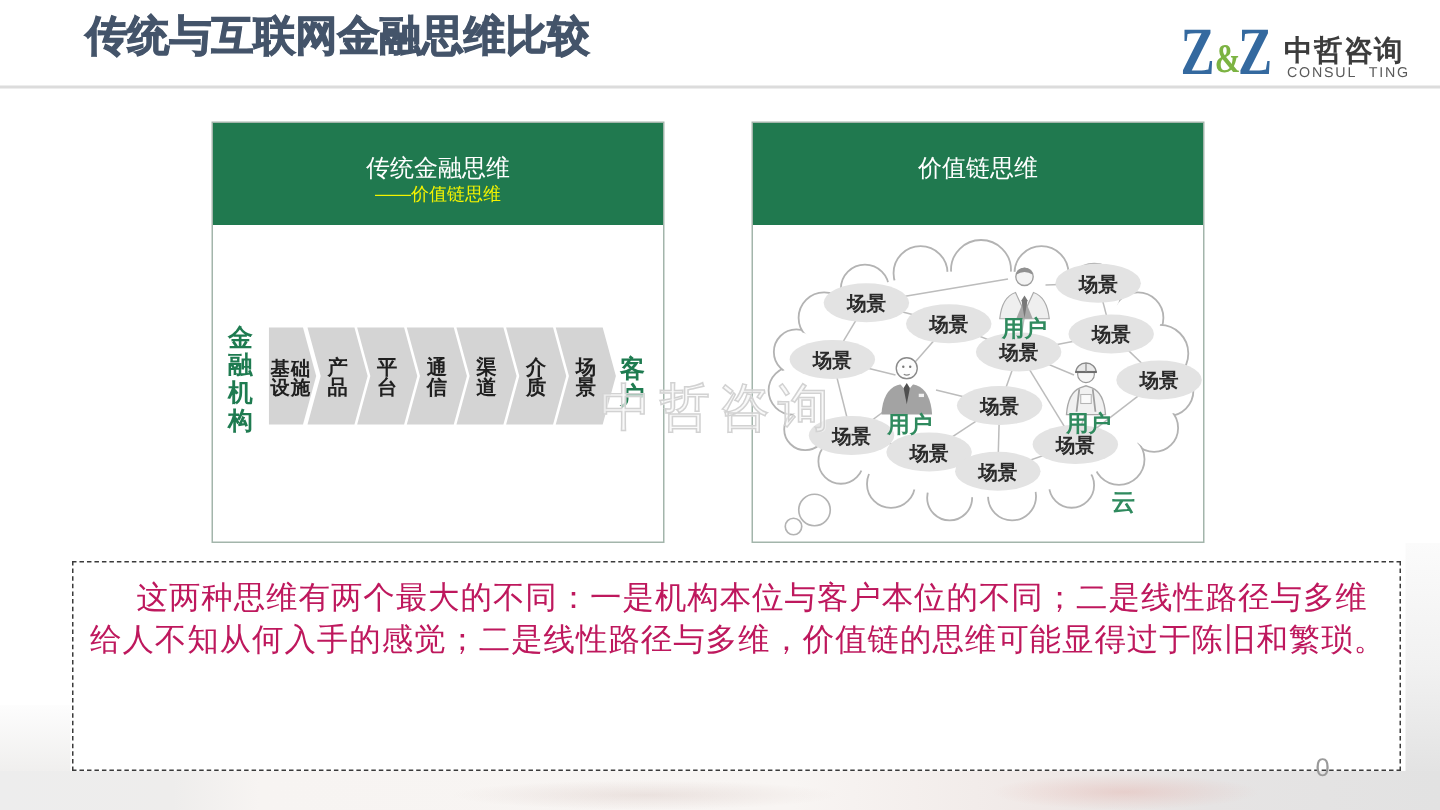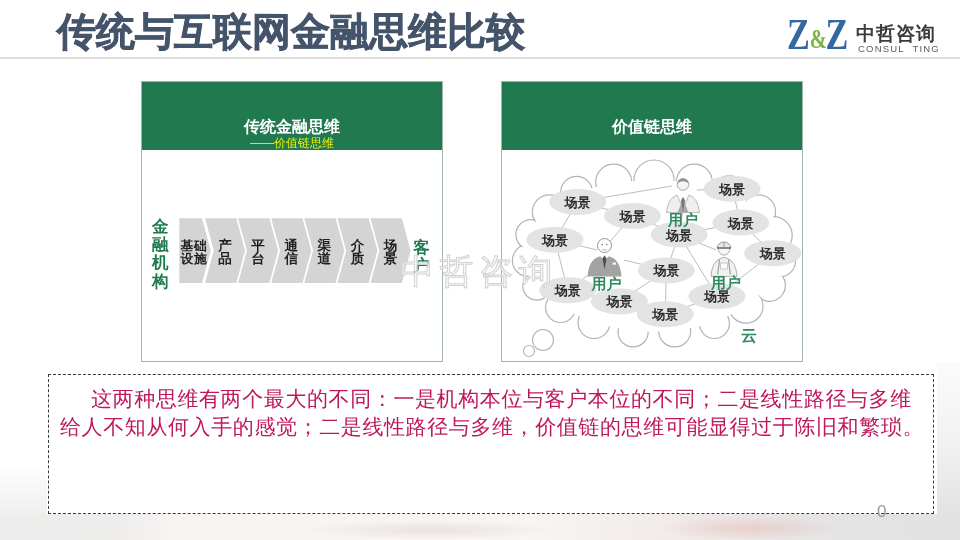--- a/index.html
+++ b/index.html
@@ -1,29 +1,29 @@
 <!DOCTYPE html>
 <html><head><meta charset="utf-8">
 <style>
 html,body{margin:0;padding:0;background:#fff}
 #slide{position:relative;width:960px;height:540px;background:#ffffff;overflow:hidden;
   font-family:"Liberation Sans",sans-serif}
-.title{position:absolute;left:57px;top:5px;font-size:39px;font-weight:900;color:#44546a;-webkit-text-stroke:0.7px #44546a;
+.title{position:absolute;left:57px;top:5px;font-size:28px;font-weight:900;color:#44546a;-webkit-text-stroke:0.7px #44546a;
   letter-spacing:0px;white-space:nowrap}
 .hr{position:absolute;left:0;top:57px;width:960px;height:2px;background:#dcdcdc}
 .logo-z{position:absolute;left:787px;top:12px;width:80px;height:42px;color:#34699f;
   font-family:"Liberation Serif",serif;font-weight:bold;font-size:45px;line-height:45px;
   transform:scaleX(0.76);transform-origin:0 0}
 .logo-amp{color:#7cb342;font-size:27px;font-weight:bold;vertical-align:1px;letter-spacing:-2px}
 .logo-cn{position:absolute;left:856px;top:21px;font-size:19px;font-weight:bold;color:#3c3c3c;
   letter-spacing:1px;white-space:nowrap}
 .logo-en{position:absolute;left:858px;top:43px;font-size:9.5px;color:#5a5a5a;letter-spacing:1.2px;white-space:nowrap}
 .panel{position:absolute;top:81px;width:300px;height:279px;border:1px solid #a3b5ab;background:#fff}
 .phead{position:absolute;left:0;top:0;width:100%;height:68px;background:#20794f;text-align:center}
-.phead .l1{margin-top:36px;font-size:16px;font-weight:bold;color:#ffffff;line-height:17px}
+.phead .l1{margin-top:22px;font-size:16px;font-weight:normal;color:#ffffff;line-height:17px}
 .phead .l2{font-size:12px;font-weight:normal;color:#f3f300;line-height:16px}
 .wm{position:absolute;left:400px;top:249px;font-size:34px;font-weight:normal;letter-spacing:5.5px;
   color:rgba(244,244,244,0.5);-webkit-text-stroke:1px #d2d2d2;z-index:30;white-space:nowrap;
   text-shadow:1px 1px 0 rgba(255,255,255,0.5)}
 .tbox{position:absolute;left:48px;top:374px;width:884px;height:138px;border:1.3px dashed #3a3a3a;
   background:#fff;z-index:5}
 .tbox .txt{position:absolute;left:11px;top:10px;width:880px;font-size:21px;line-height:28px;color:#be185d;
   letter-spacing:0.6px;white-space:nowrap}
 .pgnum{position:absolute;left:877px;top:502px;font-size:17px;color:#9a9a9a;z-index:6}
 .botstrip{position:absolute;left:0;top:514px;width:960px;height:26px;z-index:1;

